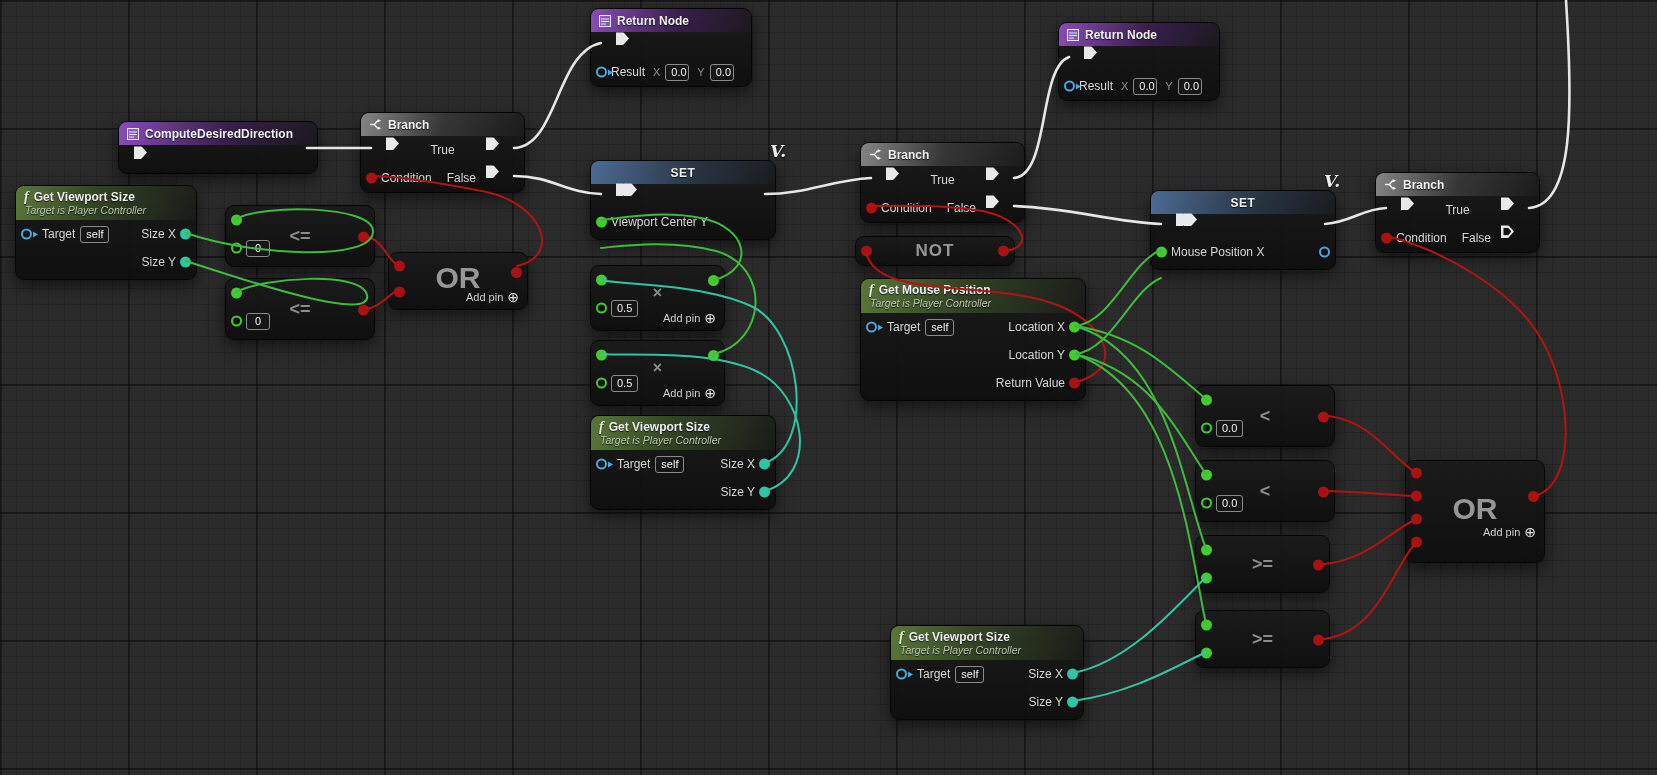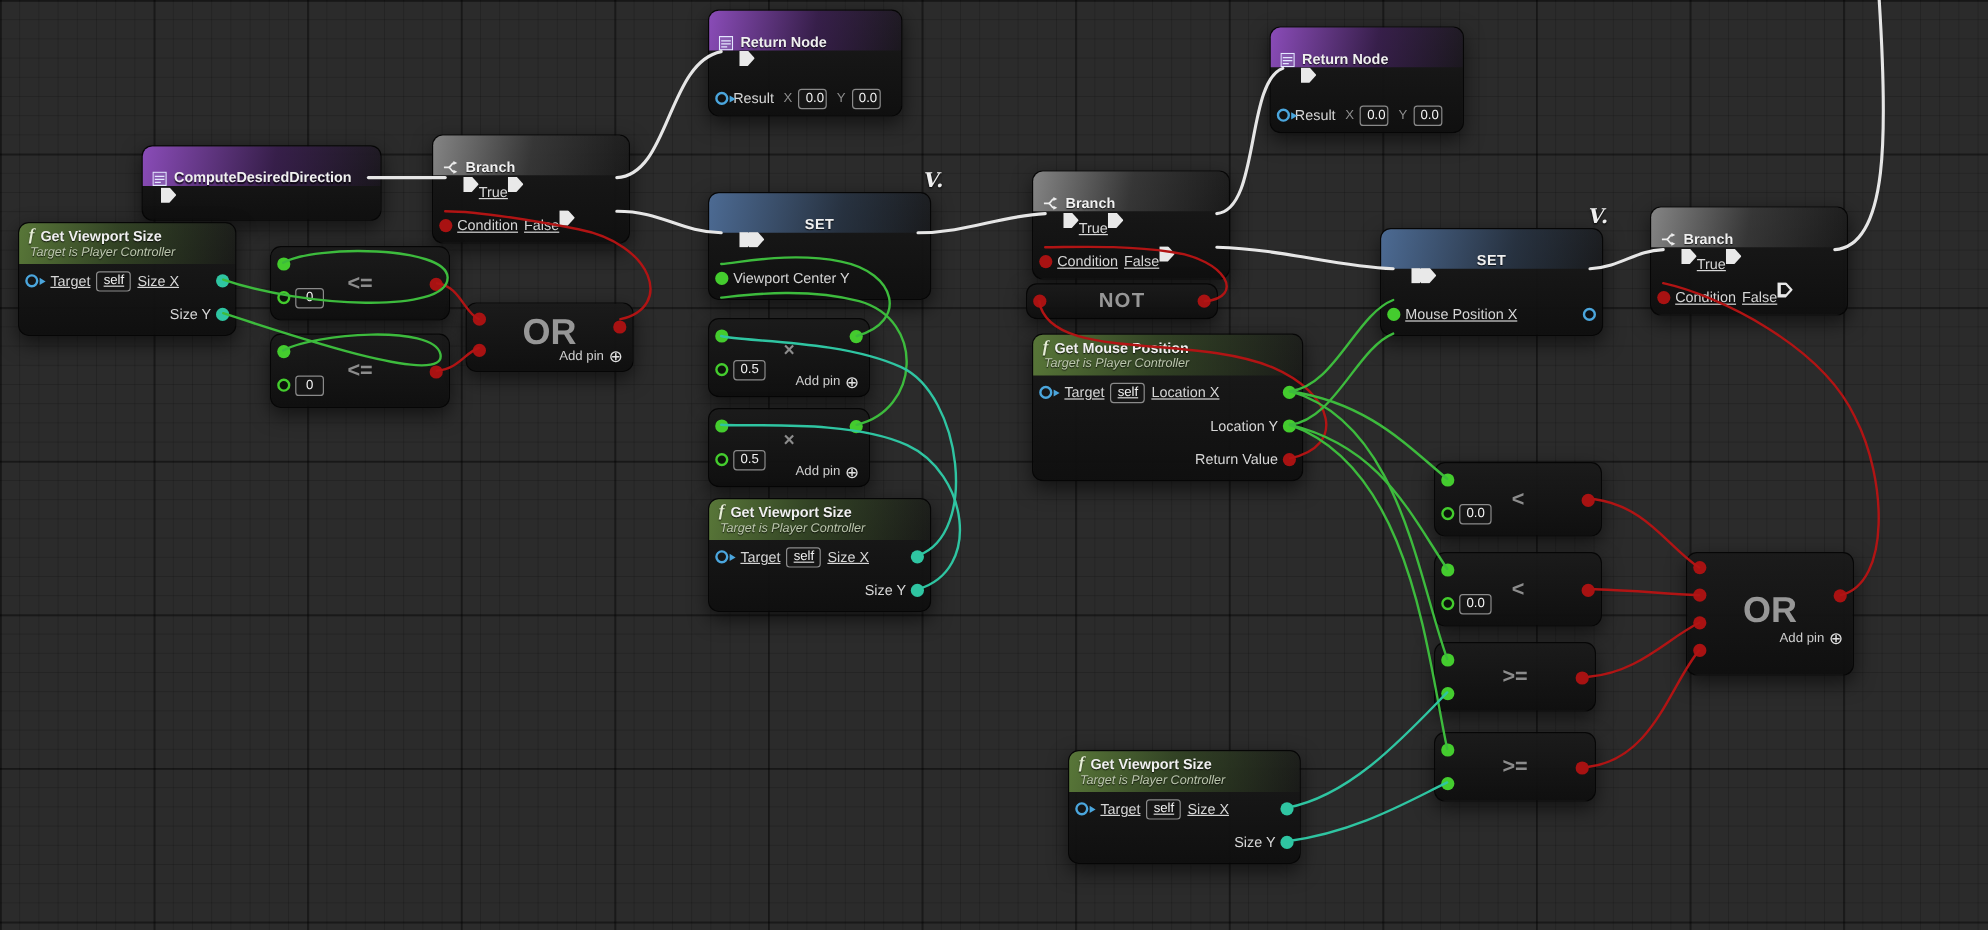--- a/index.html
+++ b/index.html
@@ -9,34 +9,34 @@
     background-image:
       linear-gradient(rgba(0,0,0,.16) 1px, transparent 1px),
       linear-gradient(90deg, rgba(0,0,0,.16) 1px, transparent 1px),
       linear-gradient(rgba(0,0,0,.38) 2px, transparent 2px),
       linear-gradient(90deg, rgba(0,0,0,.38) 2px, transparent 2px);
     background-size:16px 16px,16px 16px,128px 128px,128px 128px;}
   svg.wires{position:absolute;inset:0;width:1657px;height:775px;pointer-events:none;z-index:5;}
   .node{position:absolute;background:linear-gradient(rgba(26,26,26,.95), rgba(14,14,14,.95));
     border:1px solid #060606;border-radius:9px;box-shadow:0 6px 16px rgba(0,0,0,.55);
     color:#d6d6d6;font-size:12px;z-index:2;}
-  .hdr{height:33px;display:flex;align-items:flex-end;gap:6px;padding:0 8px;border-radius:8px 8px 0 0;
+  .hdr{height:23px;display:flex;align-items:center;gap:6px;padding:0 8px;border-radius:8px 8px 0 0;
     font-weight:bold;color:#f0f0f0;text-shadow:0 1px 1px rgba(0,0,0,.8);white-space:nowrap;}
   .hdr.purple{background:linear-gradient(100deg,#8a4cb8,rgba(62,32,86,.8) 55%,rgba(40,26,54,.25));}
   .hdr.grey{background:linear-gradient(100deg,rgba(138,138,138,.95),rgba(70,70,70,.65) 50%,rgba(40,40,40,.2));}
   .hdr.set{background:linear-gradient(100deg,rgba(79,111,154,.95),rgba(45,60,80,.7) 60%,rgba(32,38,48,.25));justify-content:center;letter-spacing:.5px;}
   .hdr.fn{height:34px;flex-direction:column;align-items:flex-start;justify-content:center;gap:0;border-radius:8px 8px 0 0;
     background:linear-gradient(100deg,rgba(92,124,58,.95),rgba(58,80,40,.75) 45%,rgba(36,42,30,.2));}
   .hdr.fn .t{display:flex;align-items:center;gap:5px;line-height:14px;font-size:12px;}
   .hdr.fn .sub{font-style:italic;font-weight:normal;font-size:10.5px;color:#bcc7ae;line-height:12px;padding-left:1px;}
   .ficon{font-family:"Liberation Serif",serif;font-style:italic;font-weight:bold;font-size:14px;color:#e6eed6;}
   .row{position:relative;min-height:28px;display:flex;align-items:center;gap:5px;padding:0 20px;white-space:nowrap;}
   .row.exec-row{min-height:24px;}
   .row.slim{min-height:26px;}
-  .row.split{text-decoration:underline;}
+  .row.split{justify-content:space-between;}
   .row.right{justify-content:flex-end;}
   .grp{display:flex;align-items:center;gap:5px;}
   .pin{width:11px;height:11px;border-radius:50%;flex:none;position:relative;}
   .pl{position:absolute;left:5px;top:50%;transform:translateY(-50%);}
   .pr{position:absolute;right:5px;top:50%;transform:translateY(-50%);}
   .pin.f.g{background:#44cc2e;}
   .pin.r.g{border:2px solid #44cc2e;background:rgba(8,18,6,.6);}
   .pin.f.t{background:#2fc5a2;}
   .pin.f.rd{background:#a81212;}
   .pin.r.b{border:2px solid #4ba6dd;background:rgba(8,14,20,.6);}

